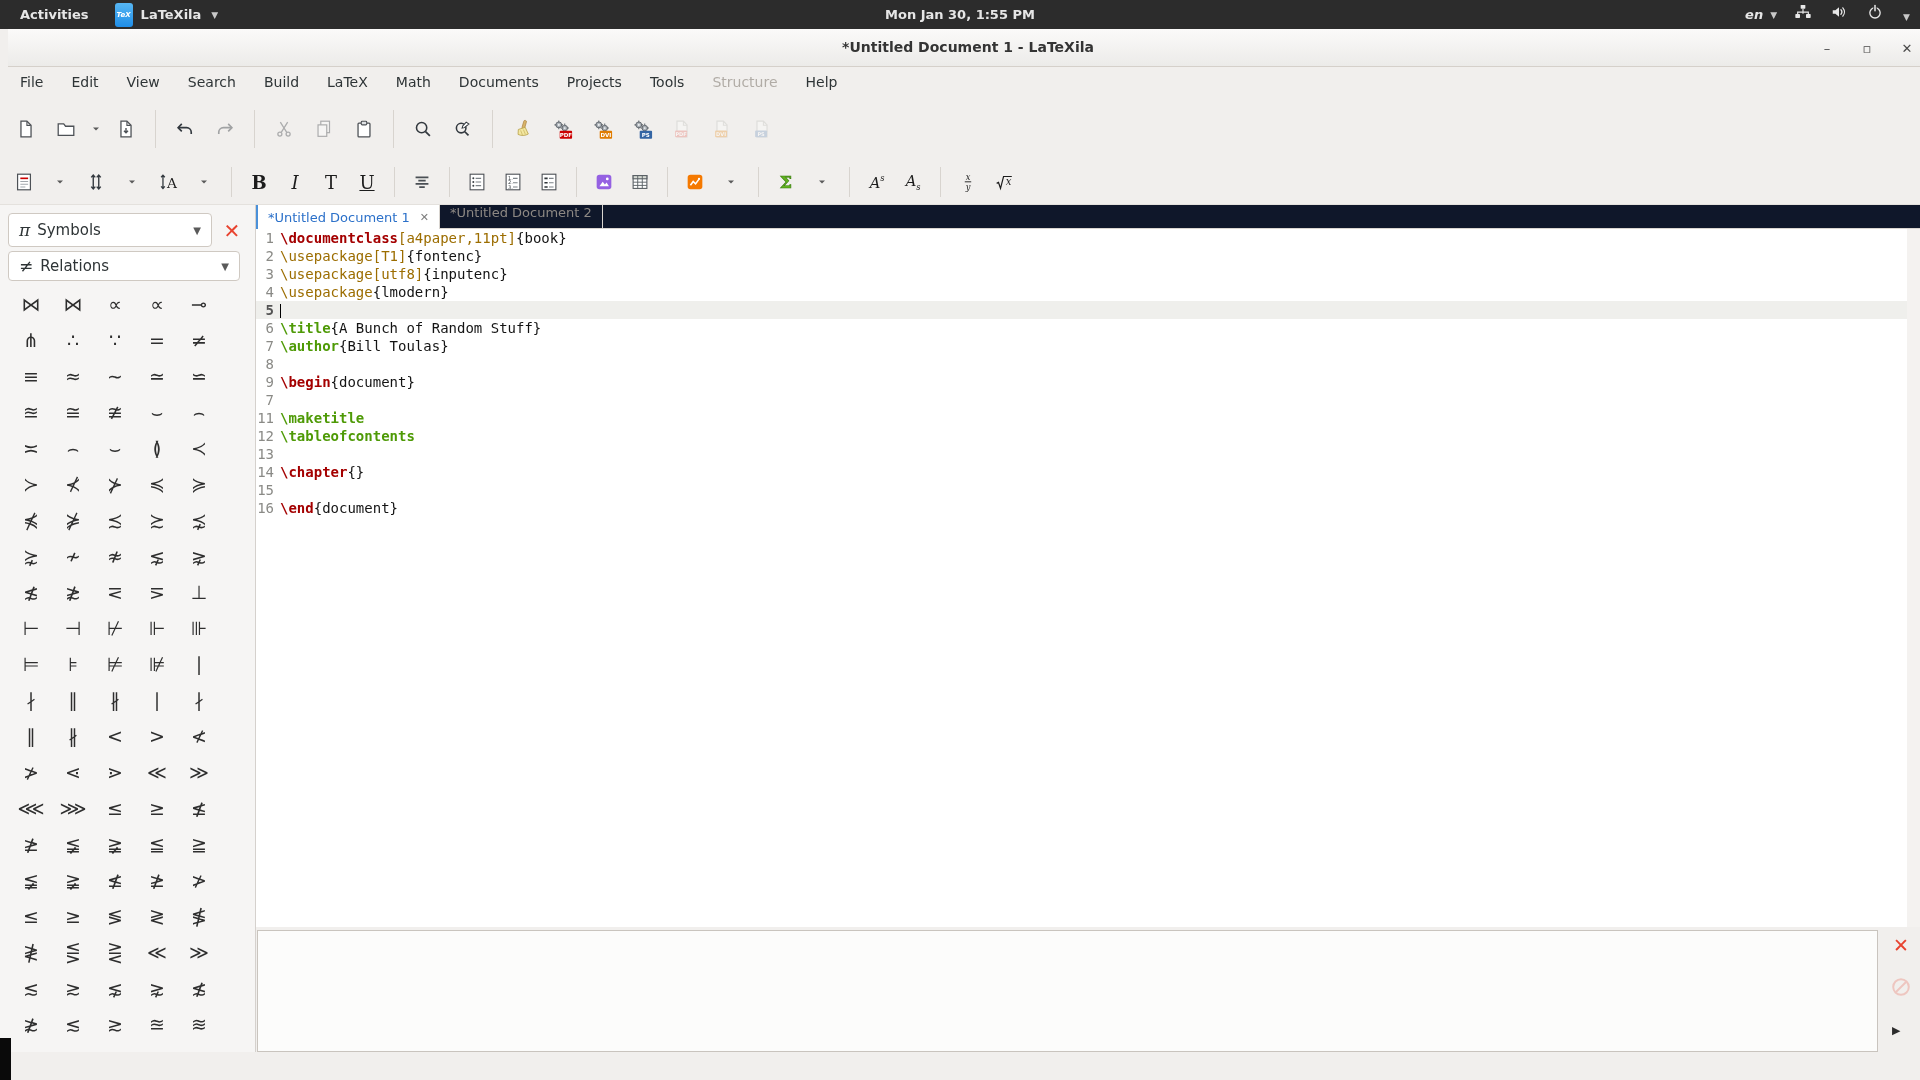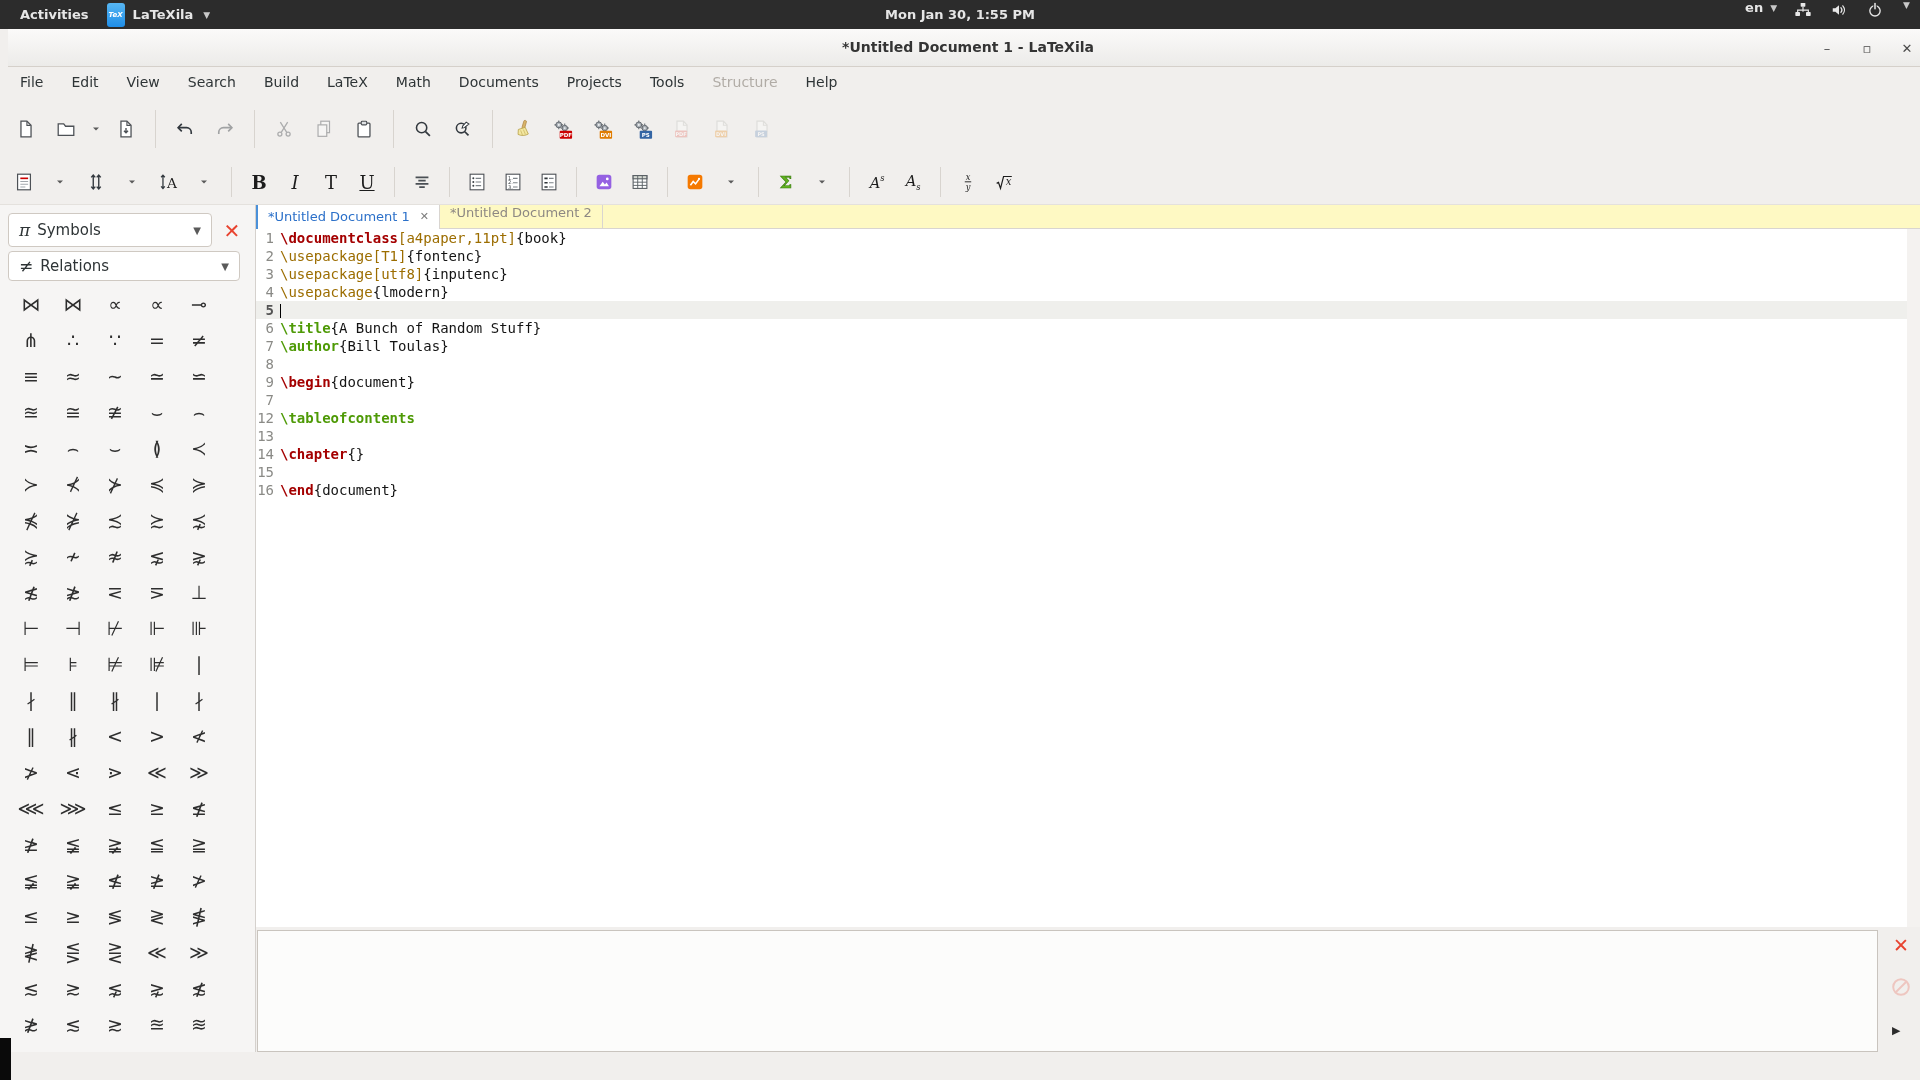--- a/index.html
+++ b/index.html
@@ -2,29 +2,29 @@
 <html><head>
 <meta charset="utf-8">
 <style>
   * { margin:0; padding:0; box-sizing:border-box; }
   html,body { width:1920px; height:1080px; overflow:hidden;
     font-family:"DejaVu Sans","Liberation Sans",sans-serif; background:#f1efed; }
 
   
   .topbar { position:absolute; left:0; top:0; width:1920px; height:29px;
     background:#2c2c2c; color:#e6e6e6; display:flex; align-items:center; font-size:13px; font-weight:bold; }
-  .tb-left { display:flex; align-items:center; gap:12px; padding-left:14px; }
+  .tb-left { display:flex; align-items:center; gap:20px; padding-left:14px; }
   .tb-activities { padding:2px 6px; }
   .tb-app { display:flex; align-items:center; gap:8px; }
   .app-ico { width:18px; height:24px; border-radius:3px;
     background:linear-gradient(180deg,#57b6f2,#1f8ee8); color:#fff; font-size:7px;
     display:flex; align-items:center; justify-content:center; font-style:italic; }
   .tb-caret { font-size:9px; color:#c8c8c8; margin-left:2px; }
   .tb-clock { position:absolute; left:0; right:0; text-align:center; }
-  .tb-right { position:absolute; right:10px; top:0; height:22px; display:flex; align-items:flex-start; gap:16px; }
+  .tb-right { position:absolute; right:10px; top:0; height:22px; display:flex; align-items:flex-end; gap:16px;font-style:italic; }
   .tb-right svg { display:block; }
 
   
   .titlebar { position:absolute; left:8px; top:29px; width:1920px; height:38px;
     background:linear-gradient(180deg,#fbfaf9,#ecebe9); border-bottom:1px solid #d5d0ca; }
   .win-title { position:absolute; left:0; right:0; top:10px; text-align:center;
     font-size:14px; color:#343434; font-weight:bold; }
   .win-ctrls { position:absolute; right:8px; top:6px; display:flex; gap:14px; }
   .win-btn { width:26px; height:26px; display:flex; align-items:center; justify-content:center;
     color:#4a4a4a; font-size:13px; }
@@ -59,21 +59,21 @@
   .combo .c-caret { margin-left:auto; font-size:10px; color:#5a5a5a; }
   .panel-close { position:absolute; left:218px; top:12px; width:28px; height:28px;
     display:flex; align-items:center; justify-content:center; color:#e8432f; font-size:20px; font-weight:bold; }
   .sym-grid { position:absolute; left:10px; top:81px; width:212px; height:764px; overflow:hidden;
     display:grid; grid-template-columns:repeat(5,42px); grid-auto-rows:36px; }
   .sym-cell { display:flex; align-items:center; justify-content:center;
     font-size:19px; color:#2e2e2e; font-family:"DejaVu Sans",sans-serif; }
 
   
   .tabbar { position:absolute; left:256px; top:205px; width:1664px; height:24px;
-    background:#fef9c3; border-bottom:1px solid #d9d5d0; display:flex;align-items:center; }
+    background:#0f172a; border-bottom:1px solid #d9d5d0; display:flex; }
   .tab { display:flex; align-items:center; gap:10px; padding:0 10px; font-size:13px; height:24px; }
   .tab.active { background:#fff; color:#2b70c9; border-right:1px solid #d9d5d0; border-left:2px solid #4a90d9; }
   .tab.inactive { color:#8d8883; border-right:1px solid #d9d5d0;flex-direction:column; }
   .tab-close { color:#7c7c7c; font-size:11px; }
 
   .editor { position:absolute; left:256px; top:229px; width:1651px; height:698px; background:#fff; overflow:hidden; }
   .scrolltrack { position:absolute; left:1907px; top:229px; width:13px; height:698px; background:#f4f2f0; }
   .code-line { display:flex; height:18px; line-height:18px;
     font-family:"DejaVu Sans Mono","Liberation Mono",monospace; font-size:14px; white-space:pre; }
   .code-line.current { background:#efefec; }
@@ -588,20 +588,21 @@
     <div class="code-line"><span class="ln">1</span><span class="ct"><span class="tok-r">\documentclass</span><span class="tok-o">[a4paper,11pt]</span><span class="tok-p">{book}</span></span></div>
     <div class="code-line"><span class="ln">2</span><span class="ct"><span class="tok-o">\usepackage</span><span class="tok-o">[T1]</span><span class="tok-p">{fontenc}</span></span></div>
     <div class="code-line"><span class="ln">3</span><span class="ct"><span class="tok-o">\usepackage</span><span class="tok-o">[utf8]</span><span class="tok-p">{inputenc}</span></span></div>
     <div class="code-line"><span class="ln">4</span><span class="ct"><span class="tok-o">\usepackage</span><span class="tok-p">{lmodern}</span></span></div>
     <div class="code-line current"><span class="ln">5</span><span class="ct"><span class="caret-bar"></span></span></div>
     <div class="code-line"><span class="ln">6</span><span class="ct"><span class="tok-g">\title</span><span class="tok-p">{A Bunch of Random Stuff}</span></span></div>
     <div class="code-line"><span class="ln">7</span><span class="ct"><span class="tok-g">\author</span><span class="tok-p">{Bill Toulas}</span></span></div>
     <div class="code-line"><span class="ln">8</span><span class="ct"></span></div>
     <div class="code-line"><span class="ln">9</span><span class="ct"><span class="tok-r">\begin</span><span class="tok-p">{document}</span></span></div>
     <div class="code-line"><span class="ln">7</span><span class="ct"></span></div>
+    <div class="code-line"><span class="ln">11</span><span class="ct"><span class="tok-g">\maketitle</span></span></div>
     <div class="code-line"><span class="ln">12</span><span class="ct"><span class="tok-g">\tableofcontents</span></span></div>
     <div class="code-line"><span class="ln">13</span><span class="ct"></span></div>
     <div class="code-line"><span class="ln">14</span><span class="ct"><span class="tok-r">\chapter</span><span class="tok-p">{}</span></span></div>
     <div class="code-line"><span class="ln">15</span><span class="ct"></span></div>
     <div class="code-line"><span class="ln">16</span><span class="ct"><span class="tok-r">\end</span><span class="tok-p">{document}</span></span></div>
   </div>
 <div class="scrolltrack"></div>
 
 <div class="bottom-panel"></div>
 <div class="bp-strip">

